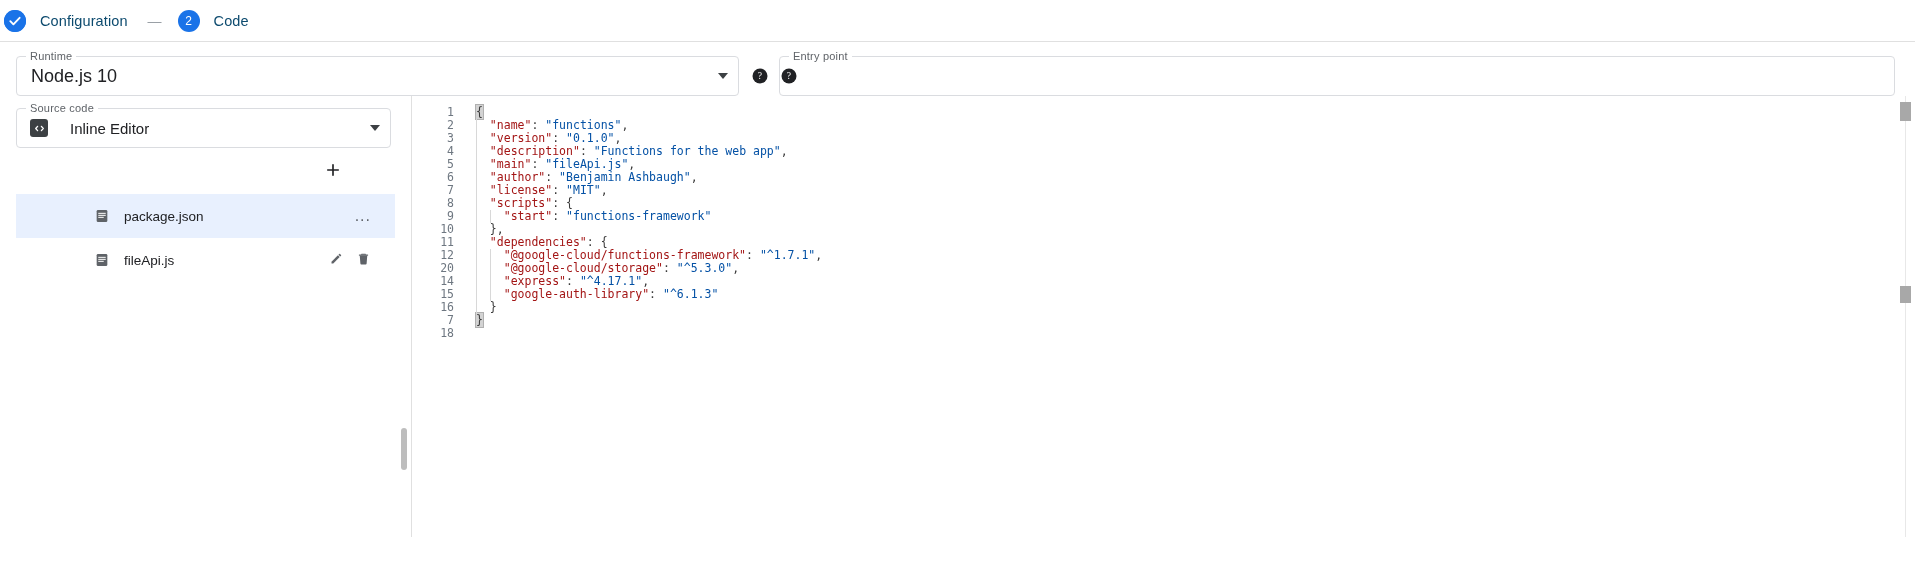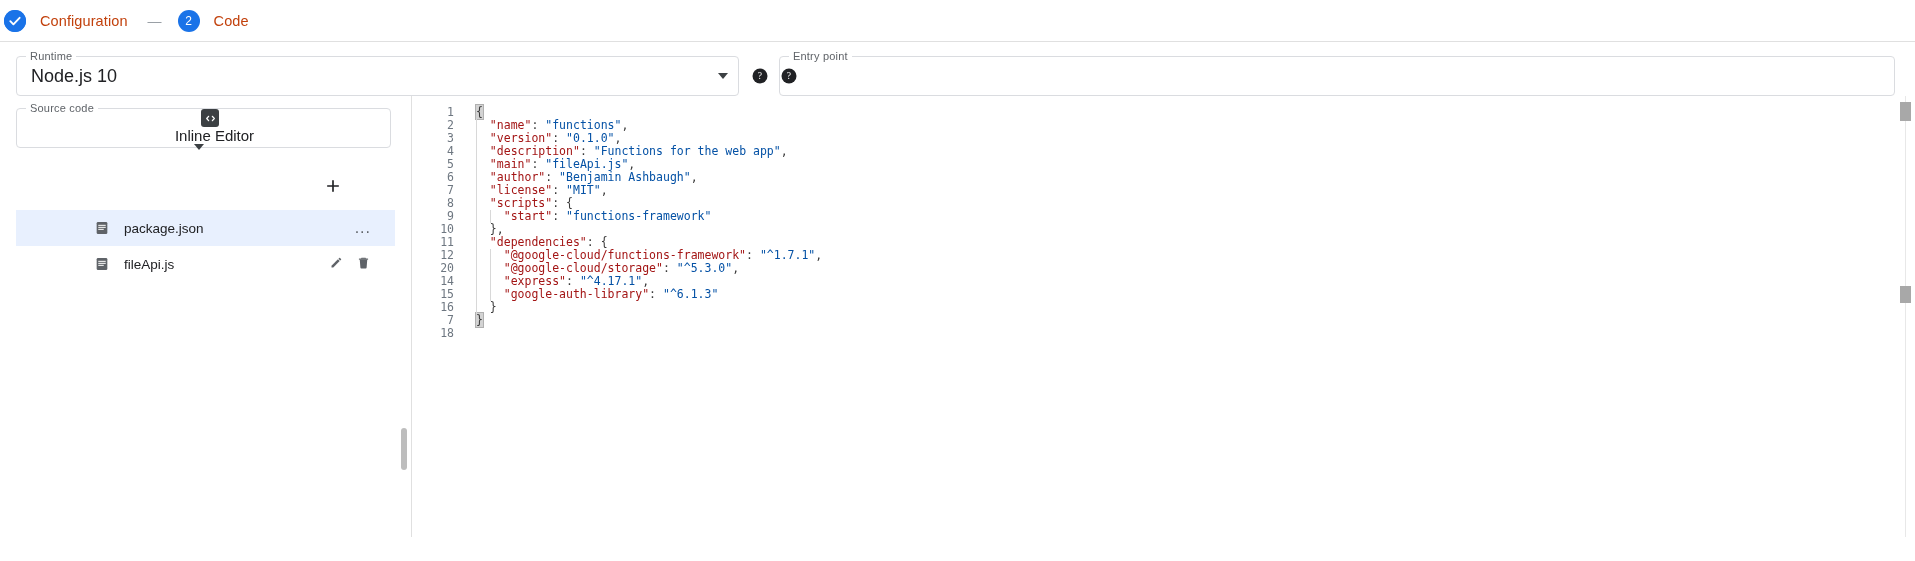--- a/index.html
+++ b/index.html
@@ -26,21 +26,21 @@
     border-radius: 50%;
     background: #1a73e8;
     color: #fff;
     display: flex; align-items: center; justify-content: center;
     font-size: 12px; font-weight: 500;
     flex: 0 0 auto;
   }
   .step-marker svg { display: block; }
   .step-label {
     font-size: 14.5px;
-    color: #c2410c;
+    color: #0c4a6e;
     margin-left: 14px;
     letter-spacing: .1px;
   }
   .step-sep {
     color: #9aa0a6;
     margin: 0 16px 0 20px;
     font-size: 14px;
     user-select: none;
   }
 
@@ -107,29 +107,28 @@
 
   
   .sidebar {
     width: 412px;
     flex: 0 0 auto;
     position: relative;
     border-right: 1px solid #e0e0e0;
     padding-top: 12px;
   }
   .source-field {
-    margin: 0 0 16px 16px;
+    margin: 0 0 0 16px;
     width: 375px;
     height: 40px;
     position: relative;
     border: 1px solid #dadce0;
     border-radius: 4px;
     display: flex;
     align-items: center;
-    flex-direction: column;
   }
   .src-icon {
     width: 18px; height: 18px;
     margin-left: 13px;
     background: #3c4043;
     border-radius: 3px;
     color: #fff;
     font-size: 9px;
     display: flex; align-items: center; justify-content: center;
     font-family: "Liberation Mono", monospace;
@@ -150,21 +149,21 @@
     padding-right: 66px;
   }
   .add-btn {
     width: 24px; height: 24px;
     display: flex; align-items: center; justify-content: center;
     color: #202124;
   }
 
   .file-list { margin-top: 2px; }
   .file-row {
-    height: 36px;
+    height: 44px;
     display: flex;
     align-items: center;
     padding-left: 78px;
     padding-right: 24px;
     margin: 0 16px 0 16px;
   }
   .file-row.selected { background: #e8f0fe; }
   .file-icon { width: 16px; height: 16px; flex: 0 0 auto; color: #5f6368; }
   .file-name {
     font-size: 13.5px;

